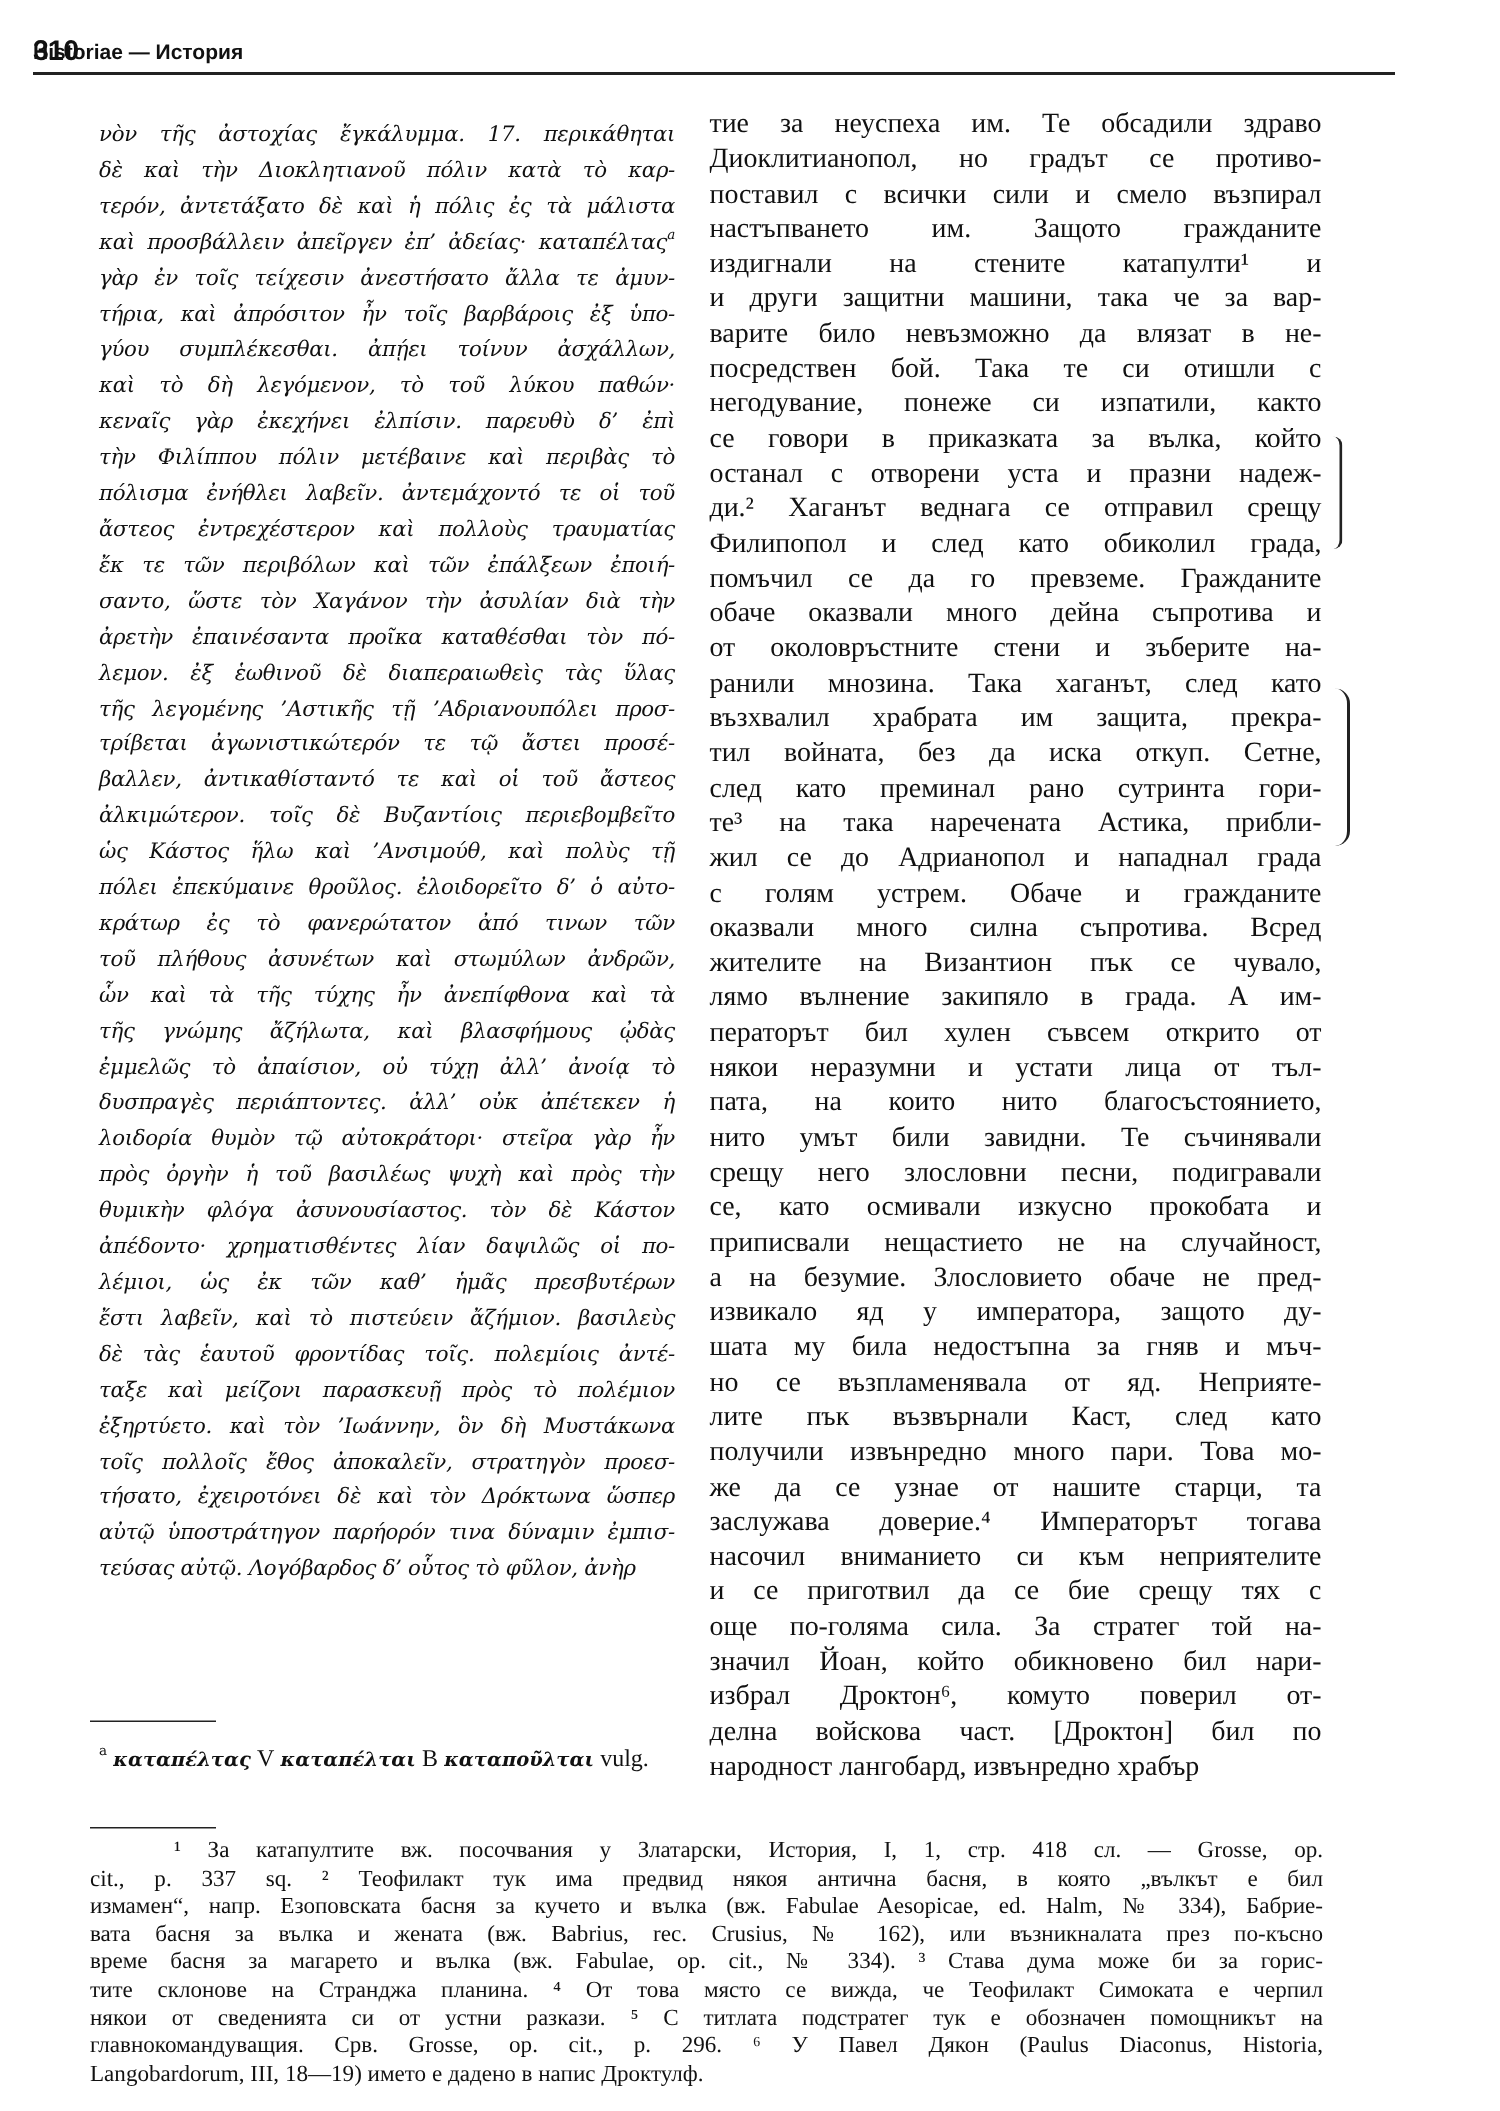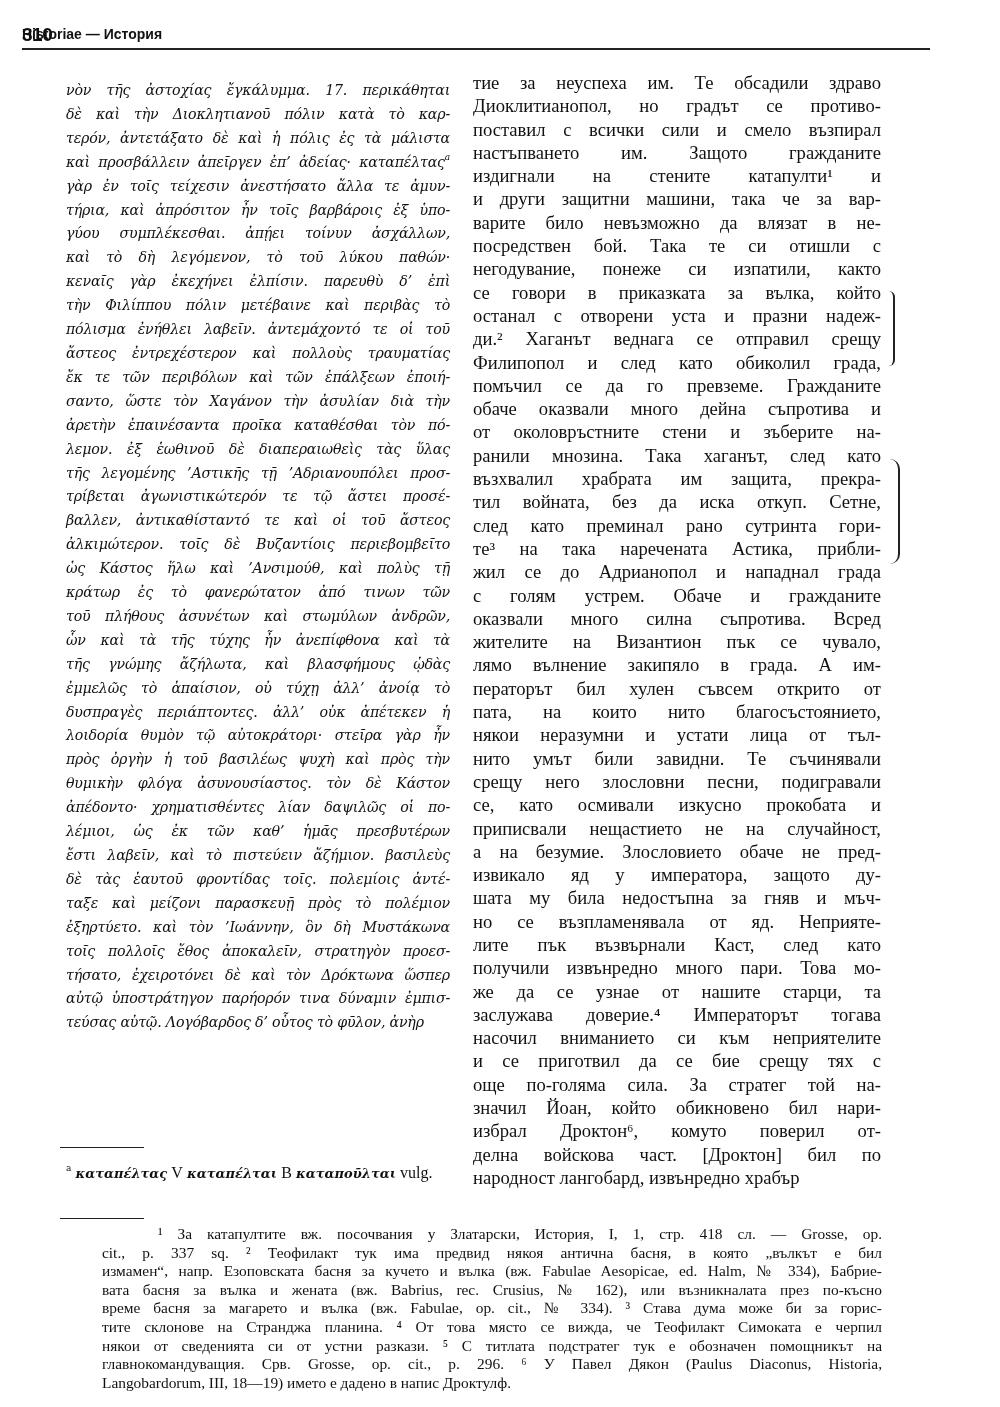--- a/index.html
+++ b/index.html
@@ -43,21 +43,21 @@
     }
     .greek-fn .gk { font-style: italic; font-weight: bold; }
     .greek-fn .lat { font-family: "Liberation Serif", serif; font-size: 16px; }
     .fn-rule {
       position: absolute; left: 60px; top: 1218px; width: 84px; height: 1px; background: #222;
     }
     .footnotes {
       position: absolute; left: 60px; top: 1225px; width: 822px;
       font-family: "Liberation Serif", serif; font-size: 15.4px; line-height: 18.6px;
     }
-    .footnotes .line { display: block; white-space: nowrap; text-align: justify; text-align-last: justify; margin-left: 42px; }
+    .footnotes .line { display: block; white-space: nowrap; text-align: justify; text-align-last: justify; }
     .footnotes .line.first { padding-left: 56px; }
     .footnotes .line.last { text-align-last: left; }
     .margin-bracket {
       position: absolute; width: 8px; border-right: 2px solid #222;
     }
     .bracket-1 { left: 885px; top: 291px; height: 75px; border-radius: 0 6px 6px 0; }
     .bracket-2 { left: 890px; top: 459px; height: 105px; border-radius: 0 14px 14px 0; }
   </style>
 </head>
 <body>
@@ -82,20 +82,21 @@
     <span class="line">ἄστεος ἐντρεχέστερον καὶ πολλοὺς τραυματίας</span>
     <span class="line">ἔκ τε τῶν περιβόλων καὶ τῶν ἐπάλξεων ἐποιή-</span>
     <span class="line">σαντο, ὥστε τὸν Χαγάνον τὴν ἀσυλίαν διὰ τὴν</span>
     <span class="line">ἀρετὴν ἐπαινέσαντα προῖκα καταθέσθαι τὸν πό-</span>
     <span class="line">λεμον. ἐξ ἑωθινοῦ δὲ διαπεραιωθεὶς τὰς ὕλας</span>
     <span class="line">τῆς λεγομένης ’Αστικῆς τῇ ’Αδριανουπόλει προσ-</span>
     <span class="line">τρίβεται ἀγωνιστικώτερόν τε τῷ ἄστει προσέ-</span>
     <span class="line">βαλλεν, ἀντικαθίσταντό τε καὶ οἱ τοῦ ἄστεος</span>
     <span class="line">ἀλκιμώτερον. τοῖς δὲ Βυζαντίοις περιεβομβεῖτο</span>
     <span class="line">ὡς Κάστος ἥλω καὶ ’Ανσιμούθ, καὶ πολὺς τῇ</span>
+    <span class="line">πόλει ἐπεκύμαινε θροῦλος. ἐλοιδορεῖτο δ’ ὁ αὐτο-</span>
     <span class="line">κράτωρ ἐς τὸ φανερώτατον ἀπό τινων τῶν</span>
     <span class="line">τοῦ πλήθους ἀσυνέτων καὶ στωμύλων ἀνδρῶν,</span>
     <span class="line">ὧν καὶ τὰ τῆς τύχης ἦν ἀνεπίφθονα καὶ τὰ</span>
     <span class="line">τῆς γνώμης ἄζήλωτα, καὶ βλασφήμους ᾠδὰς</span>
     <span class="line">ἐμμελῶς τὸ ἀπαίσιον, οὐ τύχῃ ἀλλ’ ἀνοίᾳ τὸ</span>
     <span class="line">δυσπραγὲς περιάπτοντες. ἀλλ’ οὐκ ἀπέτεκεν ἡ</span>
     <span class="line">λοιδορία θυμὸν τῷ αὐτοκράτορι· στεῖρα γὰρ ἦν</span>
     <span class="line">πρὸς ὀργὴν ἡ τοῦ βασιλέως ψυχὴ καὶ πρὸς τὴν</span>
     <span class="line">θυμικὴν φλόγα ἀσυνουσίαστος. τὸν δὲ Κάστον</span>
     <span class="line">ἀπέδοντο· χρηματισθέντες λίαν δαψιλῶς οἱ πο-</span>
@@ -131,22 +132,22 @@
     <span class="line">възхвалил храбрата им защита, прекра-</span>
     <span class="line">тил войната, без да иска откуп. Сетне,</span>
     <span class="line">след като преминал рано сутринта гори-</span>
     <span class="line">те³ на така наречената Астика, прибли-</span>
     <span class="line">жил се до Адрианопол и нападнал града</span>
     <span class="line">с голям устрем. Обаче и гражданите</span>
     <span class="line">оказвали много силна съпротива. Всред</span>
     <span class="line">жителите на Византион пък се чувало,</span>
     <span class="line">лямо вълнение закипяло в града. А им-</span>
     <span class="line">ператорът бил хулен съвсем открито от</span>
+    <span class="line">някои неразумни и устати лица от тъл-</span>
     <span class="line">пата, на които нито благосъстоянието,</span>
-    <span class="line">някои неразумни и устати лица от тъл-</span>
     <span class="line">нито умът били завидни. Те съчинявали</span>
     <span class="line">срещу него злословни песни, подигравали</span>
     <span class="line">се, като осмивали изкусно прокобата и</span>
     <span class="line">приписвали нещастието не на случайност,</span>
     <span class="line">а на безумие. Злословието обаче не пред-</span>
     <span class="line">извикало яд у императора, защото ду-</span>
     <span class="line">шата му била недостъпна за гняв и мъч-</span>
     <span class="line">но се възпламенявала от яд. Неприяте-</span>
     <span class="line">лите пък възвърнали Каст, след като</span>
     <span class="line">получили извънредно много пари. Това мо-</span>

